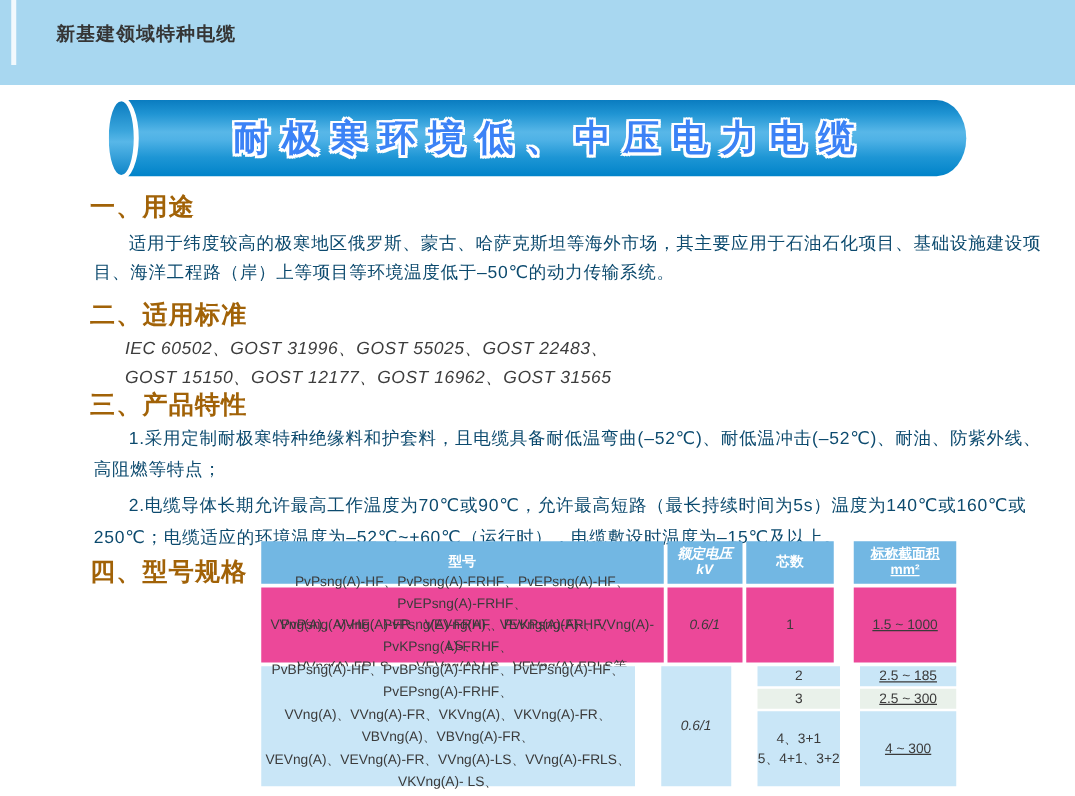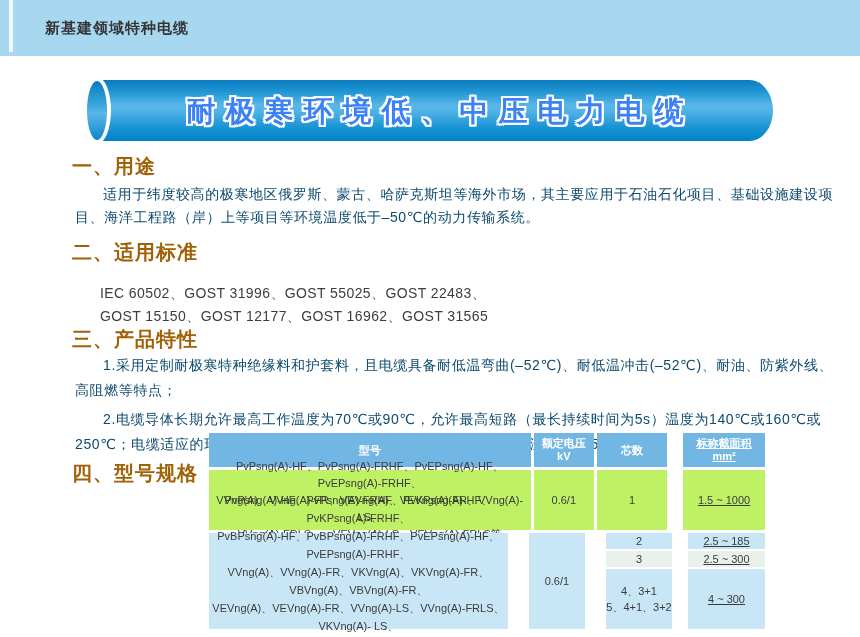--- a/index.html
+++ b/index.html
@@ -1,21 +1,21 @@
 <!DOCTYPE html>
 <html><head>
 <meta charset="utf-8">
 <style>
   html,body{margin:0;padding:0;}
   body{
     width:860px;height:637px;position:relative;background:#ffffff;overflow:hidden;
     font-family:"Liberation Sans","DejaVu Sans",sans-serif;color:#3a3a3a;
   }
   
-  .top-bar{position:absolute;left:0;top:0;width:860px;height:56px;background:#a8d7f0;}
+  .top-bar{position:absolute;left:0;top:0;width:860px;height:68px;background:#a8d7f0;}
   .top-bar .spine{position:absolute;left:9px;top:0;width:4px;height:52px;background:rgba(255,255,255,.85);}
   .top-bar .bar-title{position:absolute;left:45px;top:0;height:52px;line-height:56px;
     font-size:15px;font-weight:bold;color:#353535;letter-spacing:1px;}
   
   .cyl-body{position:absolute;left:97px;top:80px;width:676px;height:61px;
     border-radius:0 24px 24px 0 / 0 31px 31px 0;
     background:linear-gradient(180deg,#0a7cc0 0%,#1f94d3 18%,#58b7e8 42%,#4fb2e6 52%,#1e96d5 75%,#0083c9 100%);}
   .cyl-cap{position:absolute;left:83px;top:77px;width:28px;height:67px;border-radius:50%;
     box-sizing:border-box;border:4px solid #ffffff;
     background:linear-gradient(180deg,#0a7cc0 0%,#3aa5dc 40%,#58b7e8 55%,#0f86c9 100%);}
@@ -23,34 +23,34 @@
     text-align:center;font-size:29px;font-weight:bold;color:#3b82f6;letter-spacing:10px;
     text-shadow:-2px -2px 0 #fff,2px -2px 0 #fff,-2px 2px 0 #fff,2px 2px 0 #fff,
       0 -2px 0 #fff,0 2px 0 #fff,-2px 0 0 #fff,2px 0 0 #fff;
     white-space:nowrap;}
   
   .content{position:absolute;left:72px;top:156px;width:778px;}
   .sec-heading{font-size:20px;line-height:20px;font-weight:bold;color:#a16207;margin:0;letter-spacing:1px;}
   .sec-heading.m1{margin-top:13px;} .sec-heading.m2{margin-top:1px;font-family:Liberation Serif, serif;} .sec-heading.m3{margin-top:6px;}
   .body-text{font-size:14px;line-height:23px;color:#0c4a6e;letter-spacing:0.6px;margin:3px;}
   .usage-p{margin-top:7px;text-indent:2em;}
-  .std-lines{margin-top:20px;padding-left:28px;}
+  .std-lines{margin-top:5px;padding-left:28px;font-style:italic;}
   .std-line{font-size:14px;line-height:23px;color:#3d3d3d;letter-spacing:0.4px;}
   .feat-p{margin-top:4px;text-indent:2em;line-height:25px;}
   
   .spec-table{position:absolute;left:163px;top:433px;width:556px;font-size:11px;color:#3b3b3b;padding-left:46px;}
   .t-row{display:flex;margin-bottom:3px;}
   .cell{box-sizing:border-box;display:flex;flex-direction:column;justify-content:center;
     align-items:center;text-align:center;}
   .c-model{width:330px;margin-right:3px;}
-  .c-volt{width:62px;margin-right:3px;}
+  .c-volt{width:62px;margin-right:3px;font-style:italic;}
   .c-core{width:72px;margin-right:16px;}
   .c-area{width:84px;text-decoration:underline;}
   .head .cell{background:#72b7e3;color:#ffffff;font-weight:bold;height:34px;line-height:13px;white-space:pre-line;}
-  .row-green .cell{background:#bef264;height:60px;}
+  .row-green .cell{background:#ec4899;height:60px;}
   .model-line{line-height:17px;}
   .row2{display:flex;gap:18px;}
   .row2 .cell-tall{height:96px;background:#c9e6f7;}
   .row2 .model-line{line-height:18px;}
   .sub-col{display:flex;flex-direction:column;width:159px;}
   .sub-row{display:flex;margin-bottom:2px;}
   .sub-row:last-child{margin-bottom:0;}
   .sub-row .c-core{height:16px;} .sub-row .c-area{height:16px;}
   .sub-row.tall .c-core,.sub-row.tall .c-area{height:60px;}
   .bg-blue{background:#c9e6f7;} .bg-green{background:#e9f1ea;}

